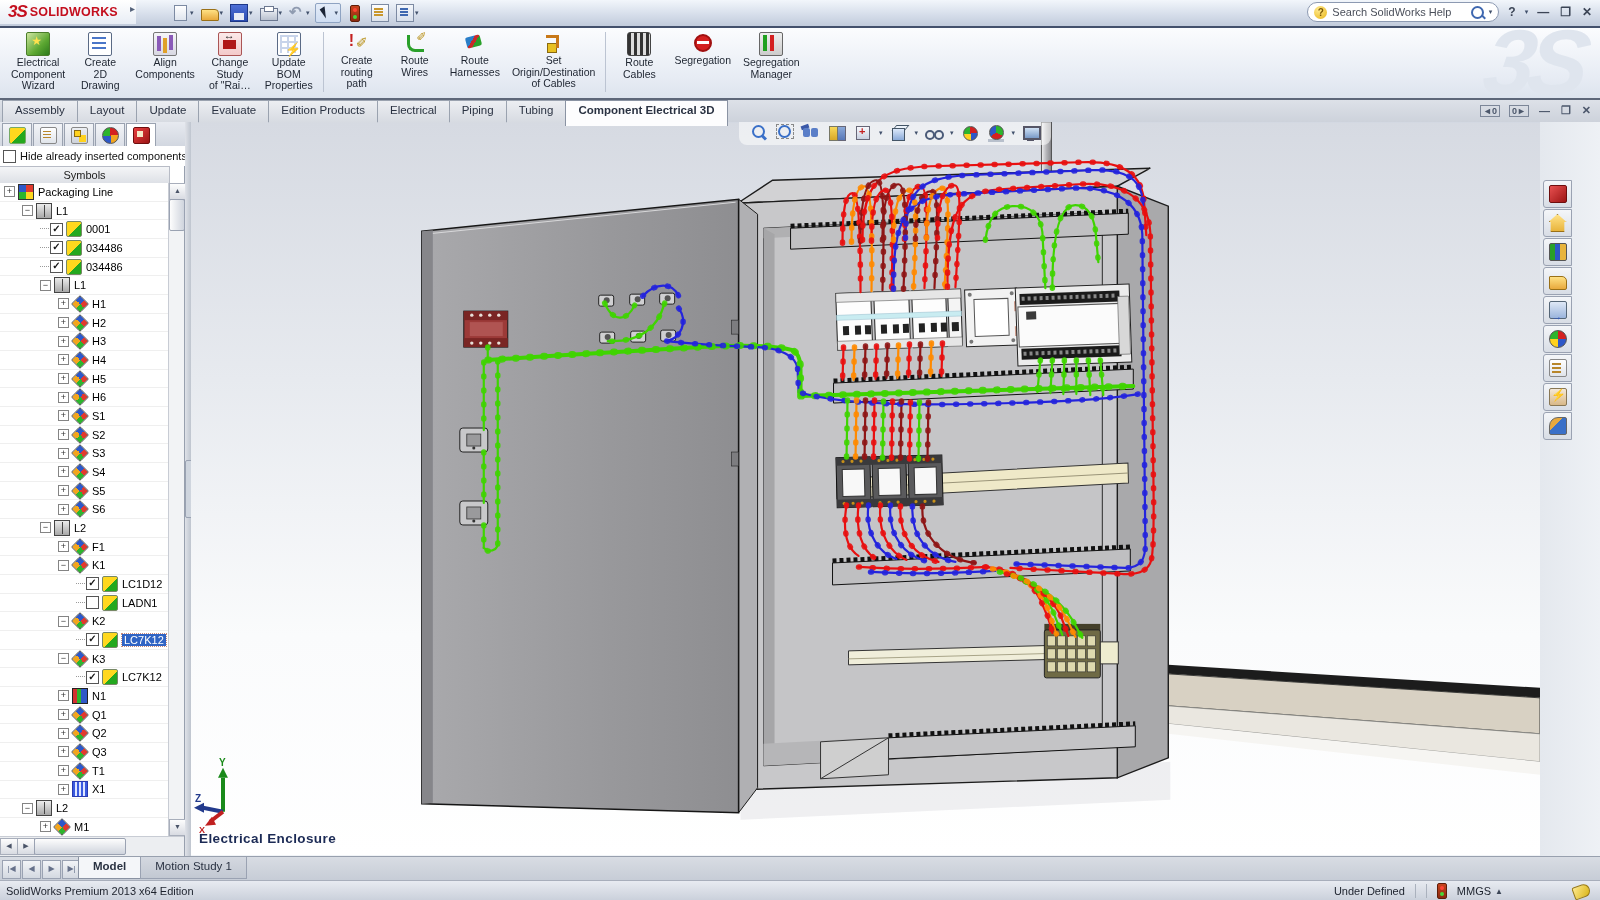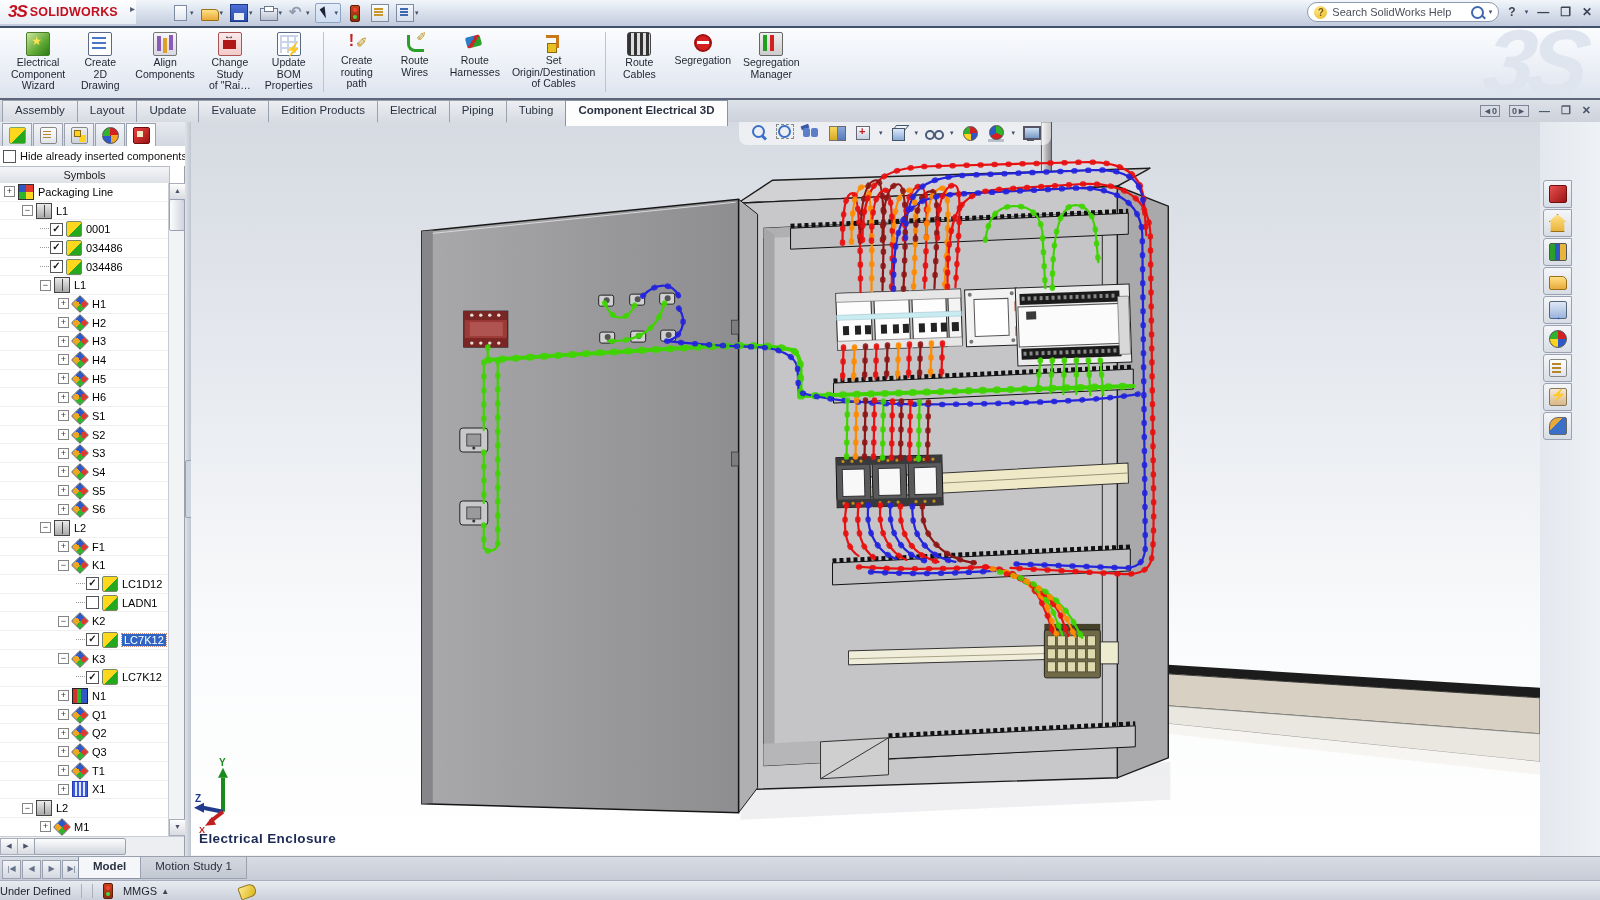--- a/index.html
+++ b/index.html
@@ -1122,20 +1122,21 @@
       <div class="dtn">▶</div>
       <div class="dtn">▶|</div>
     </div>
     <div id="dt-tabs">
         <div class="dtab active">Model</div>
         <div class="dtab">Motion Study 1</div>
       </div>
   </div>
 
   <div id="statusbar">
+    <span id="sb-left">SolidWorks Premium 2013 x64 Edition</span>
     <div id="sb-right">
       <span>Under Defined</span>
       <span class="sbsep"></span>
         <span class="sbsep"></span>
       <span id="sb-traffic">
           <i></i>
           <i></i>
         </span>
       <span id="sb-units">
         <span>MMGS</span>

